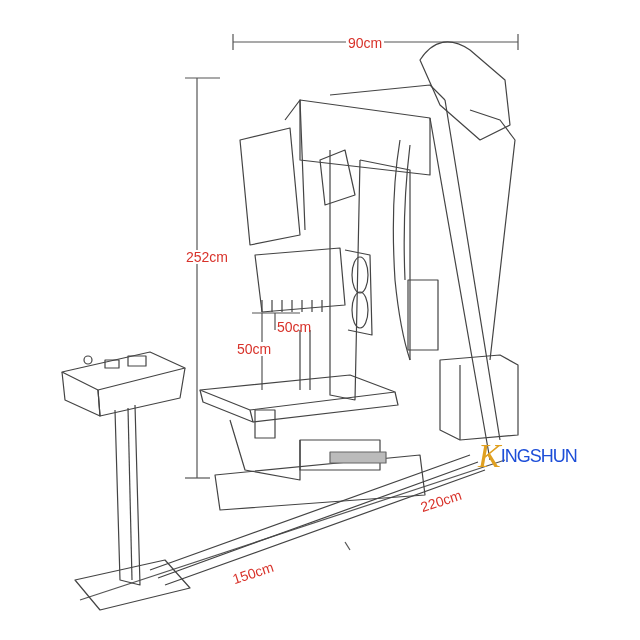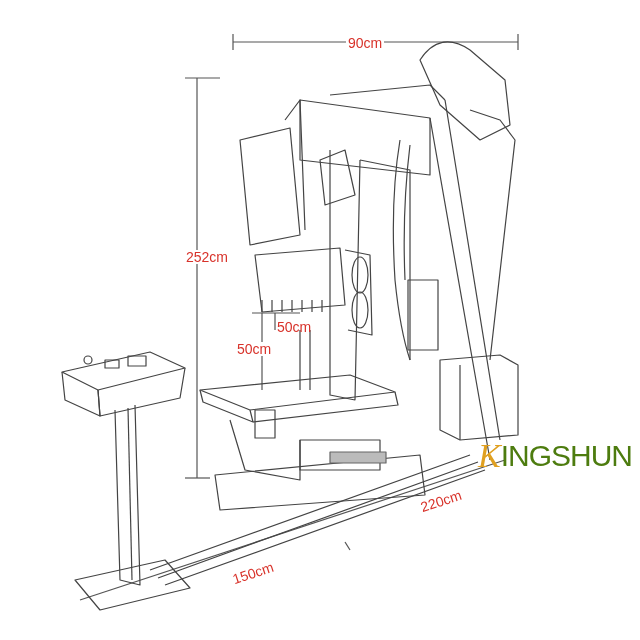--- a/index.html
+++ b/index.html
@@ -1,21 +1,21 @@
 <!DOCTYPE html>
 <html><head>
 <meta charset="utf-8">
 <style>
   html,body{margin:0;padding:0;background:#fff;}
   #canvas{position:relative;width:640px;height:640px;overflow:hidden;background:#fff;font-family:"Liberation Sans",sans-serif;}
   svg{position:absolute;left:0;top:0;}
   .dim{position:absolute;color:#d8322a;font-size:14px;white-space:nowrap;background:#fff;padding:0 2px;line-height:14px;}
   .logo{position:absolute;left:478px;top:441px;display:flex;align-items:center;}
   .logo-k{color:#e0a020;font-size:34px;font-style:italic;font-family:"Liberation Serif",serif;line-height:30px;}
-  .logo-text{color:#4d7c0f;font-size:30px;letter-spacing:-1px;line-height:30px;}
+  .logo-text{color:#1d4ed8;font-size:18px;letter-spacing:-1px;line-height:30px;}
 </style>
 </head>
 <body>
 
 <div id="canvas">
   <svg width="640" height="640" viewBox="0 0 640 640" fill="none" stroke="#444" stroke-width="1.2" stroke-linejoin="round">
 
     <g stroke="#555">
       <line x1="233" y1="42" x2="518" y2="42"></line>
       <line x1="233" y1="34" x2="233" y2="50"></line>

